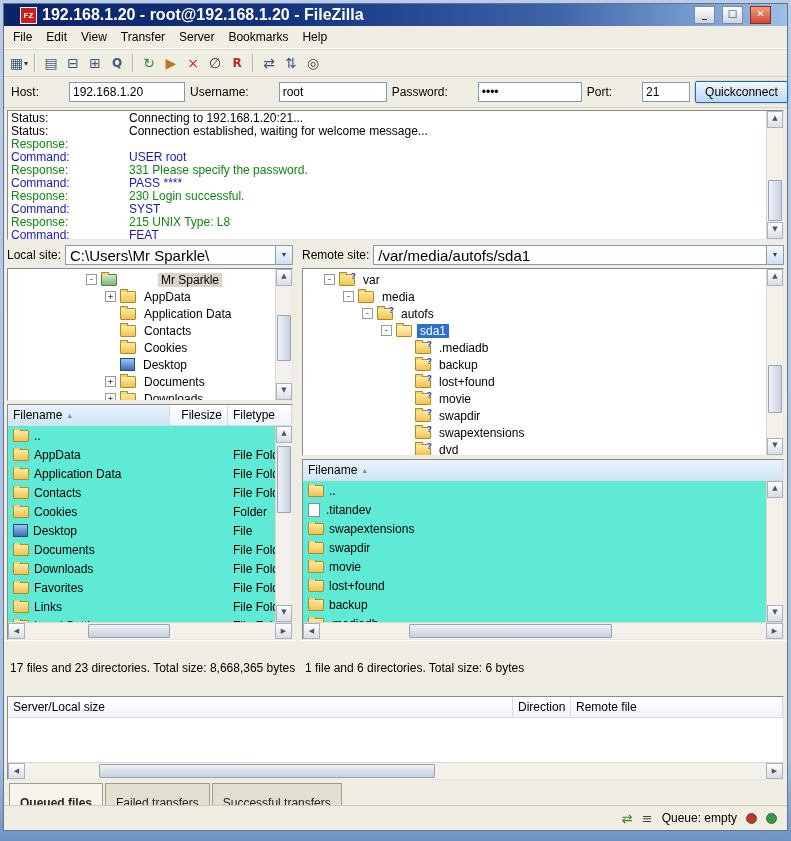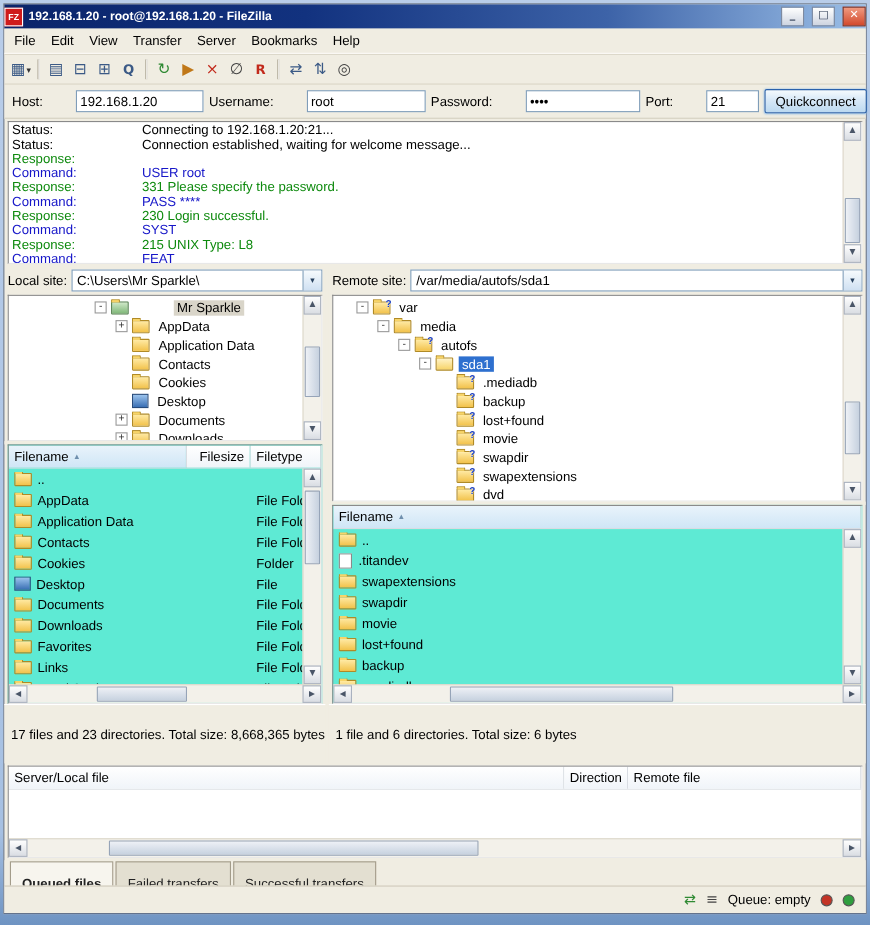--- a/index.html
+++ b/index.html
@@ -1,26 +1,26 @@
 <!DOCTYPE html>
 <html><head>
 <meta charset="utf-8">
 <style>
   html,body{margin:0;padding:0;background:#9aa7b8;font-family:"Liberation Sans",sans-serif;}
   .window{width:791px;height:841px;box-sizing:border-box;margin:0;padding:3px 3px 10px 3px;
     background:linear-gradient(180deg,#b9cde9 0%,#a6c0e2 90%,#6e93c2 100%);display:flex;flex-direction:column;}
   .inner{flex:1;display:flex;flex-direction:column;background:#f0ede2;border:1px solid #64738c;min-height:0;}
 
   
-  .titlebar{height:22px;flex:none;display:flex;align-items:center;gap:5px;padding:0 0;
+  .titlebar{height:22px;flex:none;display:flex;align-items:center;gap:5px;padding:0 16px;
     background:linear-gradient(90deg,#0a246a 0%,#15ningún 0%,#17складу 0%,#12327f 30%,#3d63a8 65%,#8fb4e0 100%);}
   .titlebar{background:linear-gradient(90deg,#0a246a 0%,#12327f 35%,#3d63a8 70%,#9cc0e8 100%);}
   .fz-icon{width:15px;height:15px;flex:none;background:#cf1b1b;border:1px solid #ffffff;color:#fff;
     font:bold 8px/15px "Liberation Sans",sans-serif;text-align:center;}
-  .title-text{flex:1;color:#fff;font-weight:bold;font-size:11px;white-space:nowrap;overflow:hidden;}
+  .title-text{flex:1;color:#fff;font-weight:bold;font-size:16px;white-space:nowrap;overflow:hidden;}
   .tb-btn{width:19px;height:16px;flex:none;border:1px solid #7e8aa0;background:linear-gradient(#ffffff,#cdd4e0);
     font:bold 10px/14px "DejaVu Sans",sans-serif;text-align:center;color:#23314a;margin-left:2px;}
   .tb-close{background:linear-gradient(#f09a80,#d2492c);border-color:#8e2c12;color:#fff;}
 
   
   .menubar{height:22px;flex:none;display:flex;align-items:center;padding:0 2px;background:#f0ede2;border-bottom:1px solid #ffffff;}
   .menu-item{padding:3px 7px;font-size:12px;color:#000;}
 
   
   .toolbar{height:26px;flex:none;display:flex;align-items:center;background:#f0ede2;
@@ -63,21 +63,21 @@
   .hscroll .sb-thumb{top:1px;bottom:1px;background:linear-gradient(180deg,#eef1f6,#c6d1df);}
 
   
   .main{flex:1;display:flex;min-height:0;}
   .col-left{width:292px;flex:none;display:flex;flex-direction:column;min-width:0;}
   .splitter-v{width:3px;flex:none;background:#f0ede2;}
   .col-right{flex:1;display:flex;flex-direction:column;min-width:0;}
 
   .site-bar{height:24px;flex:none;display:flex;align-items:center;gap:4px;padding:1px 3px;font-size:12px;}
   .combo{flex:1;height:20px;box-sizing:border-box;border:1px solid #7f9db9;background:#fff;display:flex;align-items:center;min-width:0;}
-  .combo-text{flex:1;padding:0 4px;white-space:nowrap;overflow:hidden;font-size:12px;}
+  .combo-text{flex:1;padding:0 4px;white-space:nowrap;overflow:hidden;font-size:15px;}
   .combo-btn{width:16px;height:18px;flex:none;background:linear-gradient(#f6fafd,#cfe0f2);border-left:1px solid #7f9db9;
     text-align:center;font-size:8px;line-height:18px;color:#27405e;}
 
   .tree{flex:none;margin:0 3px;background:#fff;border:1px solid;border-color:#8a8a8a #e8e8e8 #e8e8e8 #8a8a8a;
     display:flex;overflow:hidden;}
   .tree-rows{flex:1;padding:2px 0;overflow:hidden;min-width:0;}
   .trow{height:17px;display:flex;align-items:center;white-space:nowrap;font-size:12px;}
   .lv1{padding-left:21px;}.lv2{padding-left:40px;}.lv3{padding-left:59px;}.lv4{padding-left:78px;}.lv5{padding-left:97px;}
   .exp{width:11px;height:11px;flex:none;box-sizing:border-box;border:1px solid #999;background:#fff;
     font:9px/9px "DejaVu Sans Mono",monospace;text-align:center;color:#333;margin-right:4px;}
@@ -623,21 +623,21 @@
 
         <div class="panel-status">
             <span>1 file and 6 directories. Total size: 6 bytes</span>
           </div>
       </div>
     </div>
 
     <div class="queuewrap">
       <div class="list-hdr">
         <div class="col-h q-col1">
-            <span>Server/Local file</span>
+            <span>Server/Local size</span>
           </div>
         <div class="col-h q-col2">
             <span>Direction</span>
           </div>
         <div class="col-h q-col3">
             <span>Remote file</span>
           </div>
       </div>
       <div class="q-body"></div>
       <div class="hscroll">

